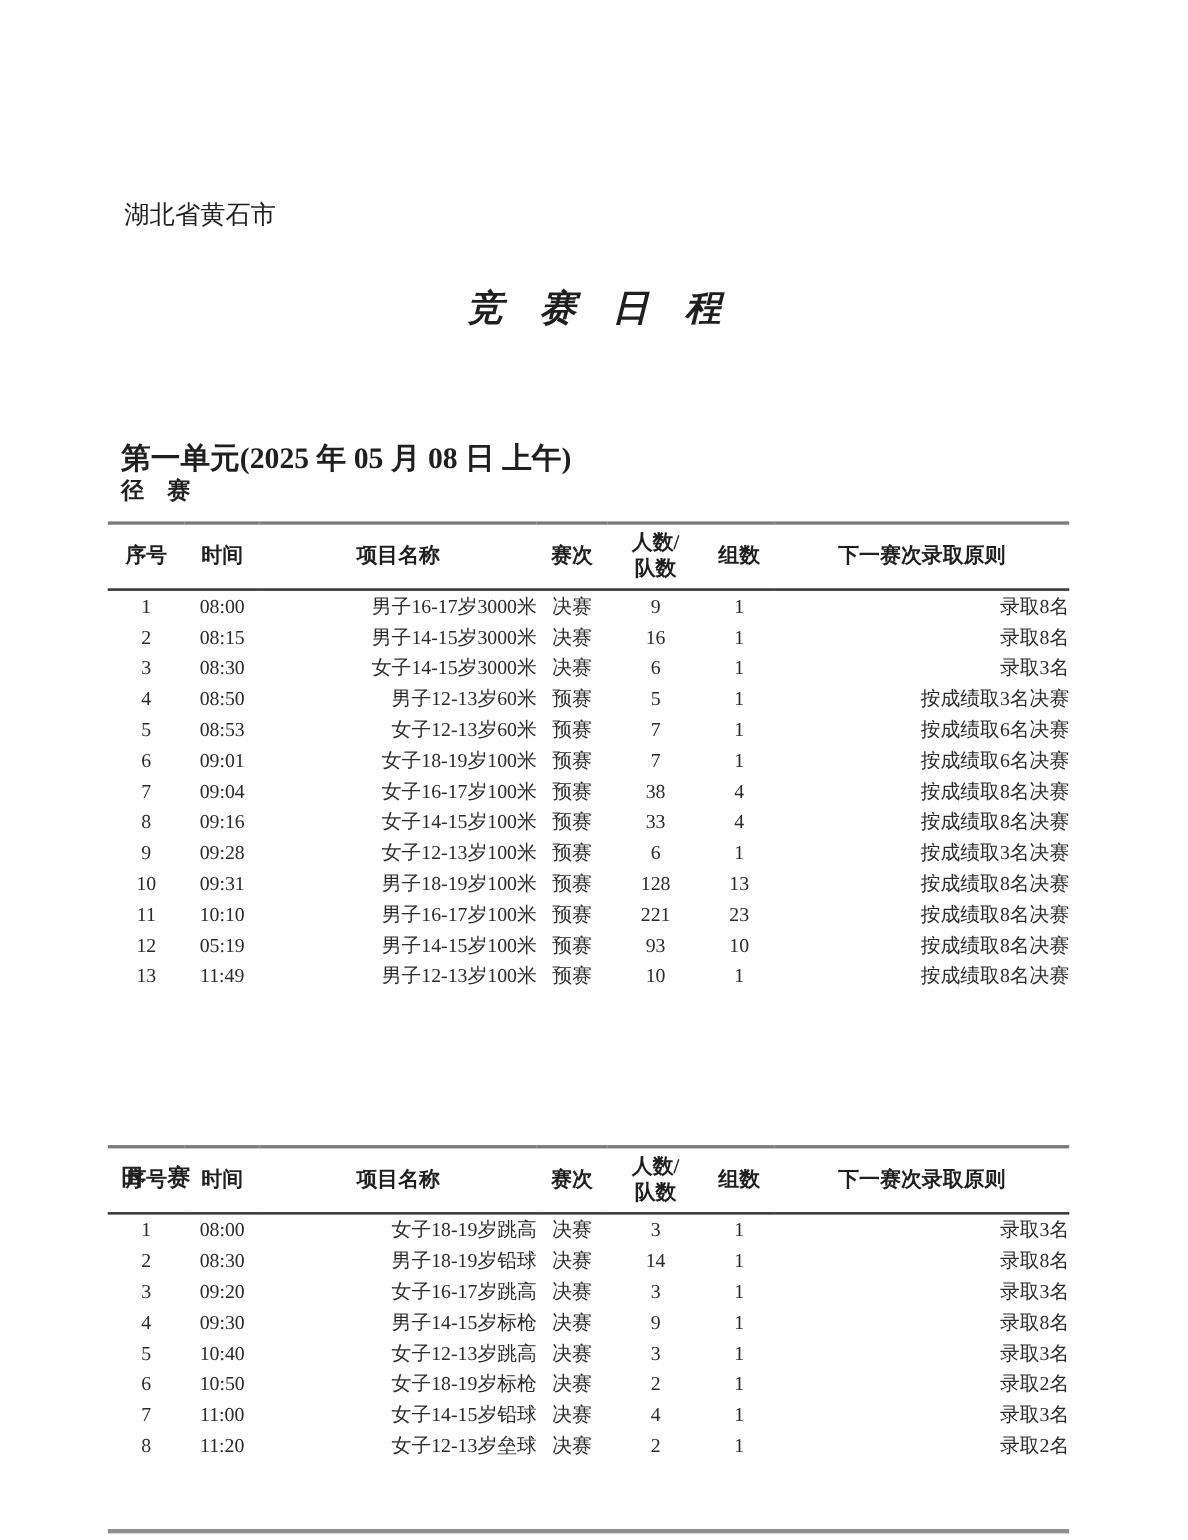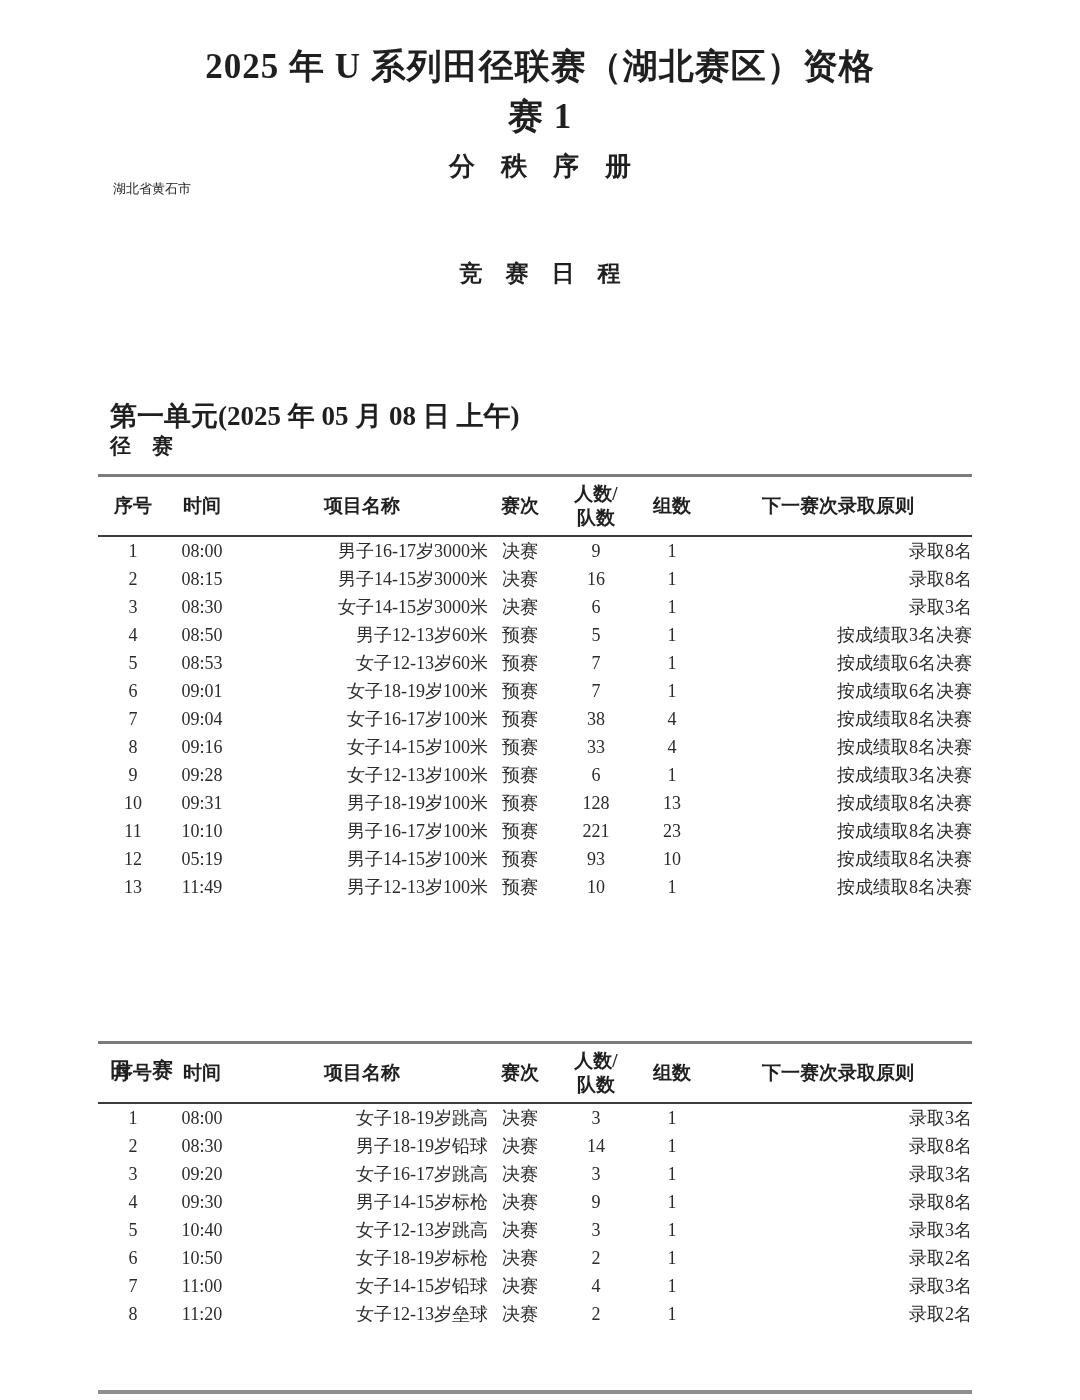--- a/index.html
+++ b/index.html
@@ -7,23 +7,23 @@
     position:relative;
     width:1080px; height:1400px;
     background:#ffffff;
     font-family:"Liberation Serif","DejaVu Serif",serif;
     color:#1f1f1f;
     overflow:hidden;
   }
   .doc-header { position:absolute; top:42px; left:0; width:100%; text-align:center; }
   .doc-title-line { font-size:35px; font-weight:bold; line-height:50px; letter-spacing:1px; }
   .doc-subtitle { font-size:26px; font-weight:bold; line-height:30px; margin-top:10px; white-space:pre; }
-  .location { position:absolute; top:180px; left:113px; font-size:13px; }
+  .location { position:absolute; top:180px; left:113px; font-size:23px; }
   .schedule-title { position:absolute; top:258px; left:0; width:100%; text-align:center;
-                    font-size:23px; font-weight:bold; white-space:pre; }
+                    font-size:33px; font-weight:bold; white-space:pre;font-style:italic; }
   .unit-heading { position:absolute; top:398px; left:110px; font-size:27px; font-weight:bold; }
   .section-label { position:absolute; left:110px; font-size:21px; font-weight:bold; white-space:pre; }
   .label-track { top:432px; }
   .label-field { top:1056px;text-align:center; }
   .tbl-wrap { position:absolute; left:98px; }
   .wrap-track { top:474px; }
   .wrap-field { top:1041px; }
   table.sched {
     border-collapse:collapse; table-layout:fixed; width:874px;
   }
@@ -52,25 +52,20 @@
   .bottom-divider {
     position:absolute; top:1390px; left:98px;
     width:874px; height:4px; background:#8f8f8f;
   }
 </style>
 </head>
 <body>
 
 <div class="page">
 
-  <div class="doc-header">
-    <div class="doc-title-line">2025 年 U 系列田径联赛（湖北赛区）资格</div>
-    <div class="doc-title-line">赛 1</div>
-    <div class="doc-subtitle">分　秩　序　册</div>
-  </div>
 
   <div class="location">湖北省黄石市</div>
 
   <div class="schedule-title">竞　赛　日　程</div>
 
   <div class="unit-heading">第一单元(2025 年 05 月 08 日 上午)</div>
 
   <div class="section-label label-track">径　赛</div>
 
   <div class="tbl-wrap wrap-track">

